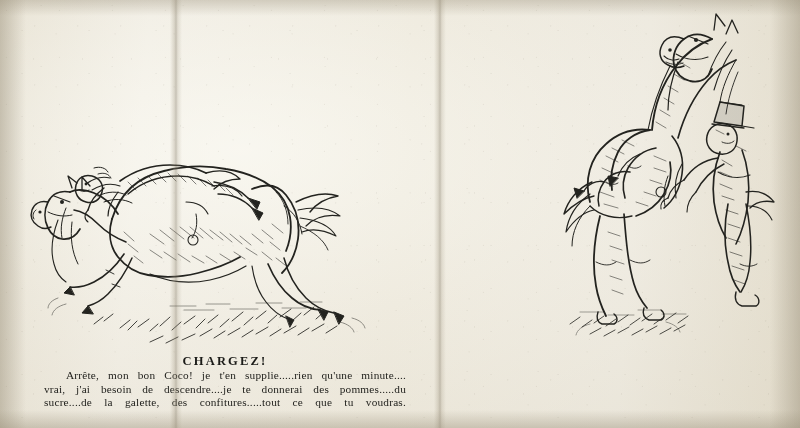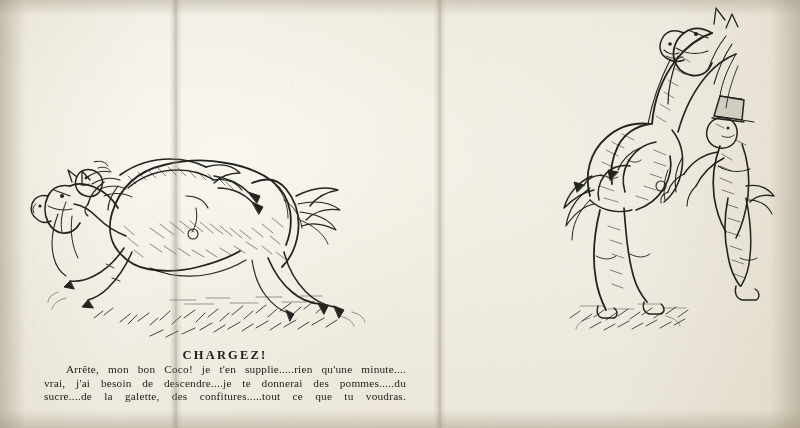--- a/index.html
+++ b/index.html
@@ -62,21 +62,21 @@
     background: linear-gradient(to right,
       rgba(160,150,128,0.00) 0%,
       rgba(160,150,128,0.30) 35%,
       rgba(120,110,90,0.38) 50%,
       rgba(160,150,128,0.22) 65%,
       rgba(160,150,128,0.00) 100%);
     pointer-events: none;
   }
   .panel {
     position: absolute;
-    top: 0;
+    top: 6px;
     height: 340px;
     padding-left: 19px;
   }
   .panel-left { left: 0; width: 440px; }
   .panel-right { left: 440px; width: 360px; }
 
   .art {
     position: absolute;
     left: 0; top: 0;
   }

